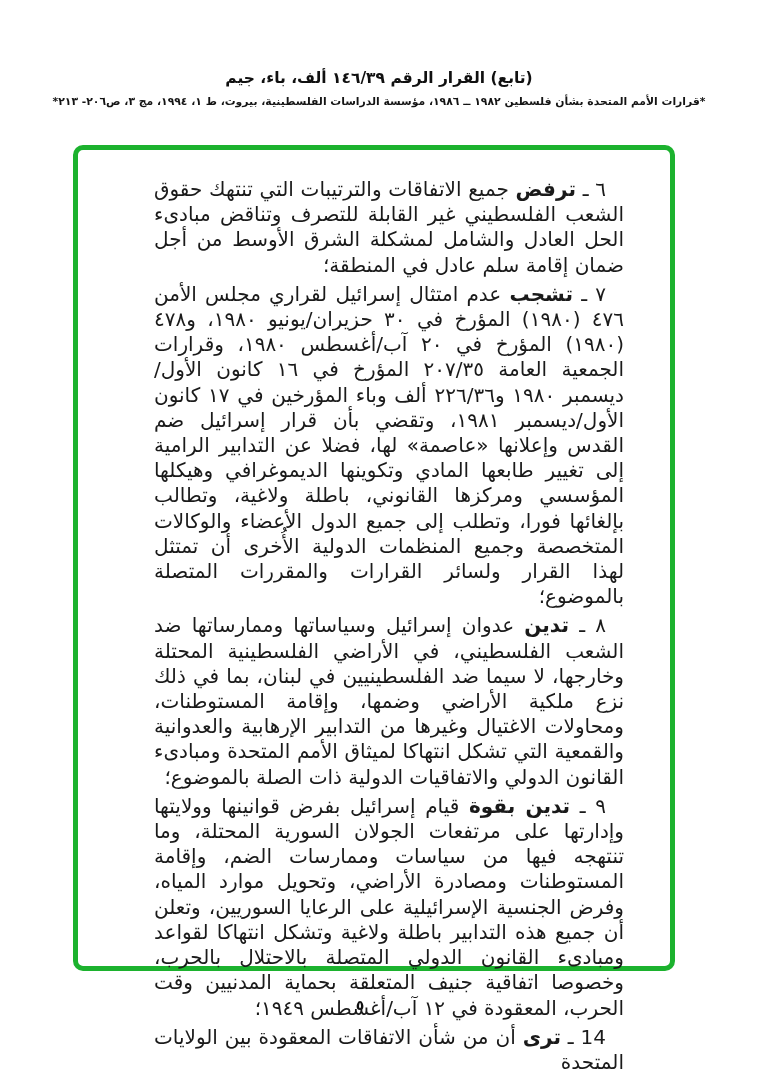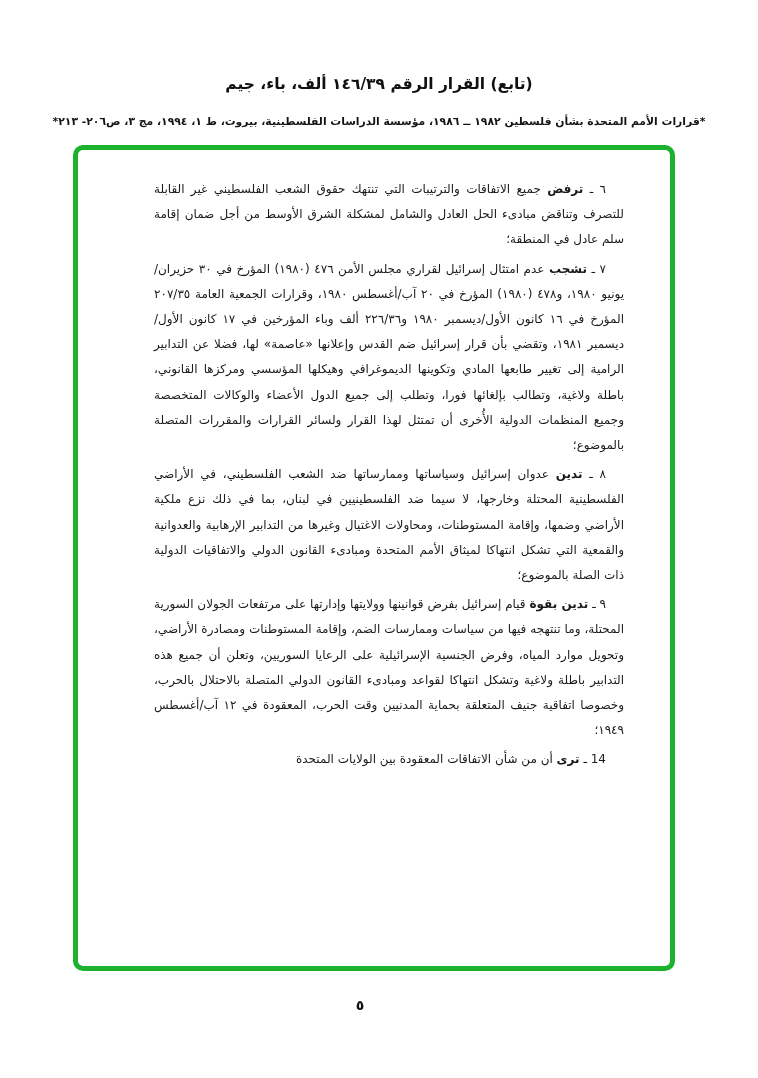--- a/index.html
+++ b/index.html
@@ -3,34 +3,34 @@
 <meta charset="utf-8">
 <style>
   html,body{margin:0;padding:0;background:#ffffff;}
   body{
     width:758px;height:1078px;position:relative;overflow:hidden;
     font-family:"DejaVu Sans",sans-serif;color:#151515;
   }
   .sheet{position:absolute;inset:0;background:#ffffff;}
   .doc-header{position:absolute;top:66px;left:0;right:0;text-align:center;direction:rtl;}
   .doc-title{
-    font-size:15.5px;font-weight:bold;margin:8px;line-height:20px;color:#101010;
+    font-size:15.5px;font-weight:bold;margin:2px;line-height:20px;color:#101010;
   }
   .doc-citation{
-    font-size:10.8px;font-weight:bold;margin-top:21px;line-height:14px;color:#141414;
+    font-size:10.8px;font-weight:bold;margin-top:7px;line-height:14px;color:#141414;
     white-space:nowrap;
   }
   .green-frame{
     position:absolute;left:73px;top:145px;width:592px;height:816px;
     border:5px solid #1cb22e;border-radius:10px;background:#ffffff;box-sizing:content-box;
   }
   .textblock{
     direction:rtl;text-align:justify;
     padding:27px 46px 0 76px;
-    font-size:12px;line-height:25.2px;color:#1a1a1a;
+    font-size:20px;line-height:25.2px;color:#1a1a1a;
   }
   .textblock p{margin:0 0 4px 0;text-indent:18px;}
   .para-lead{font-weight:bold;}
   .page-number{
     position:absolute;top:997px;left:349px;width:22px;text-align:center;
     font-size:14px;font-weight:bold;color:#101010;
   }
 </style>
 </head>
 <body>

